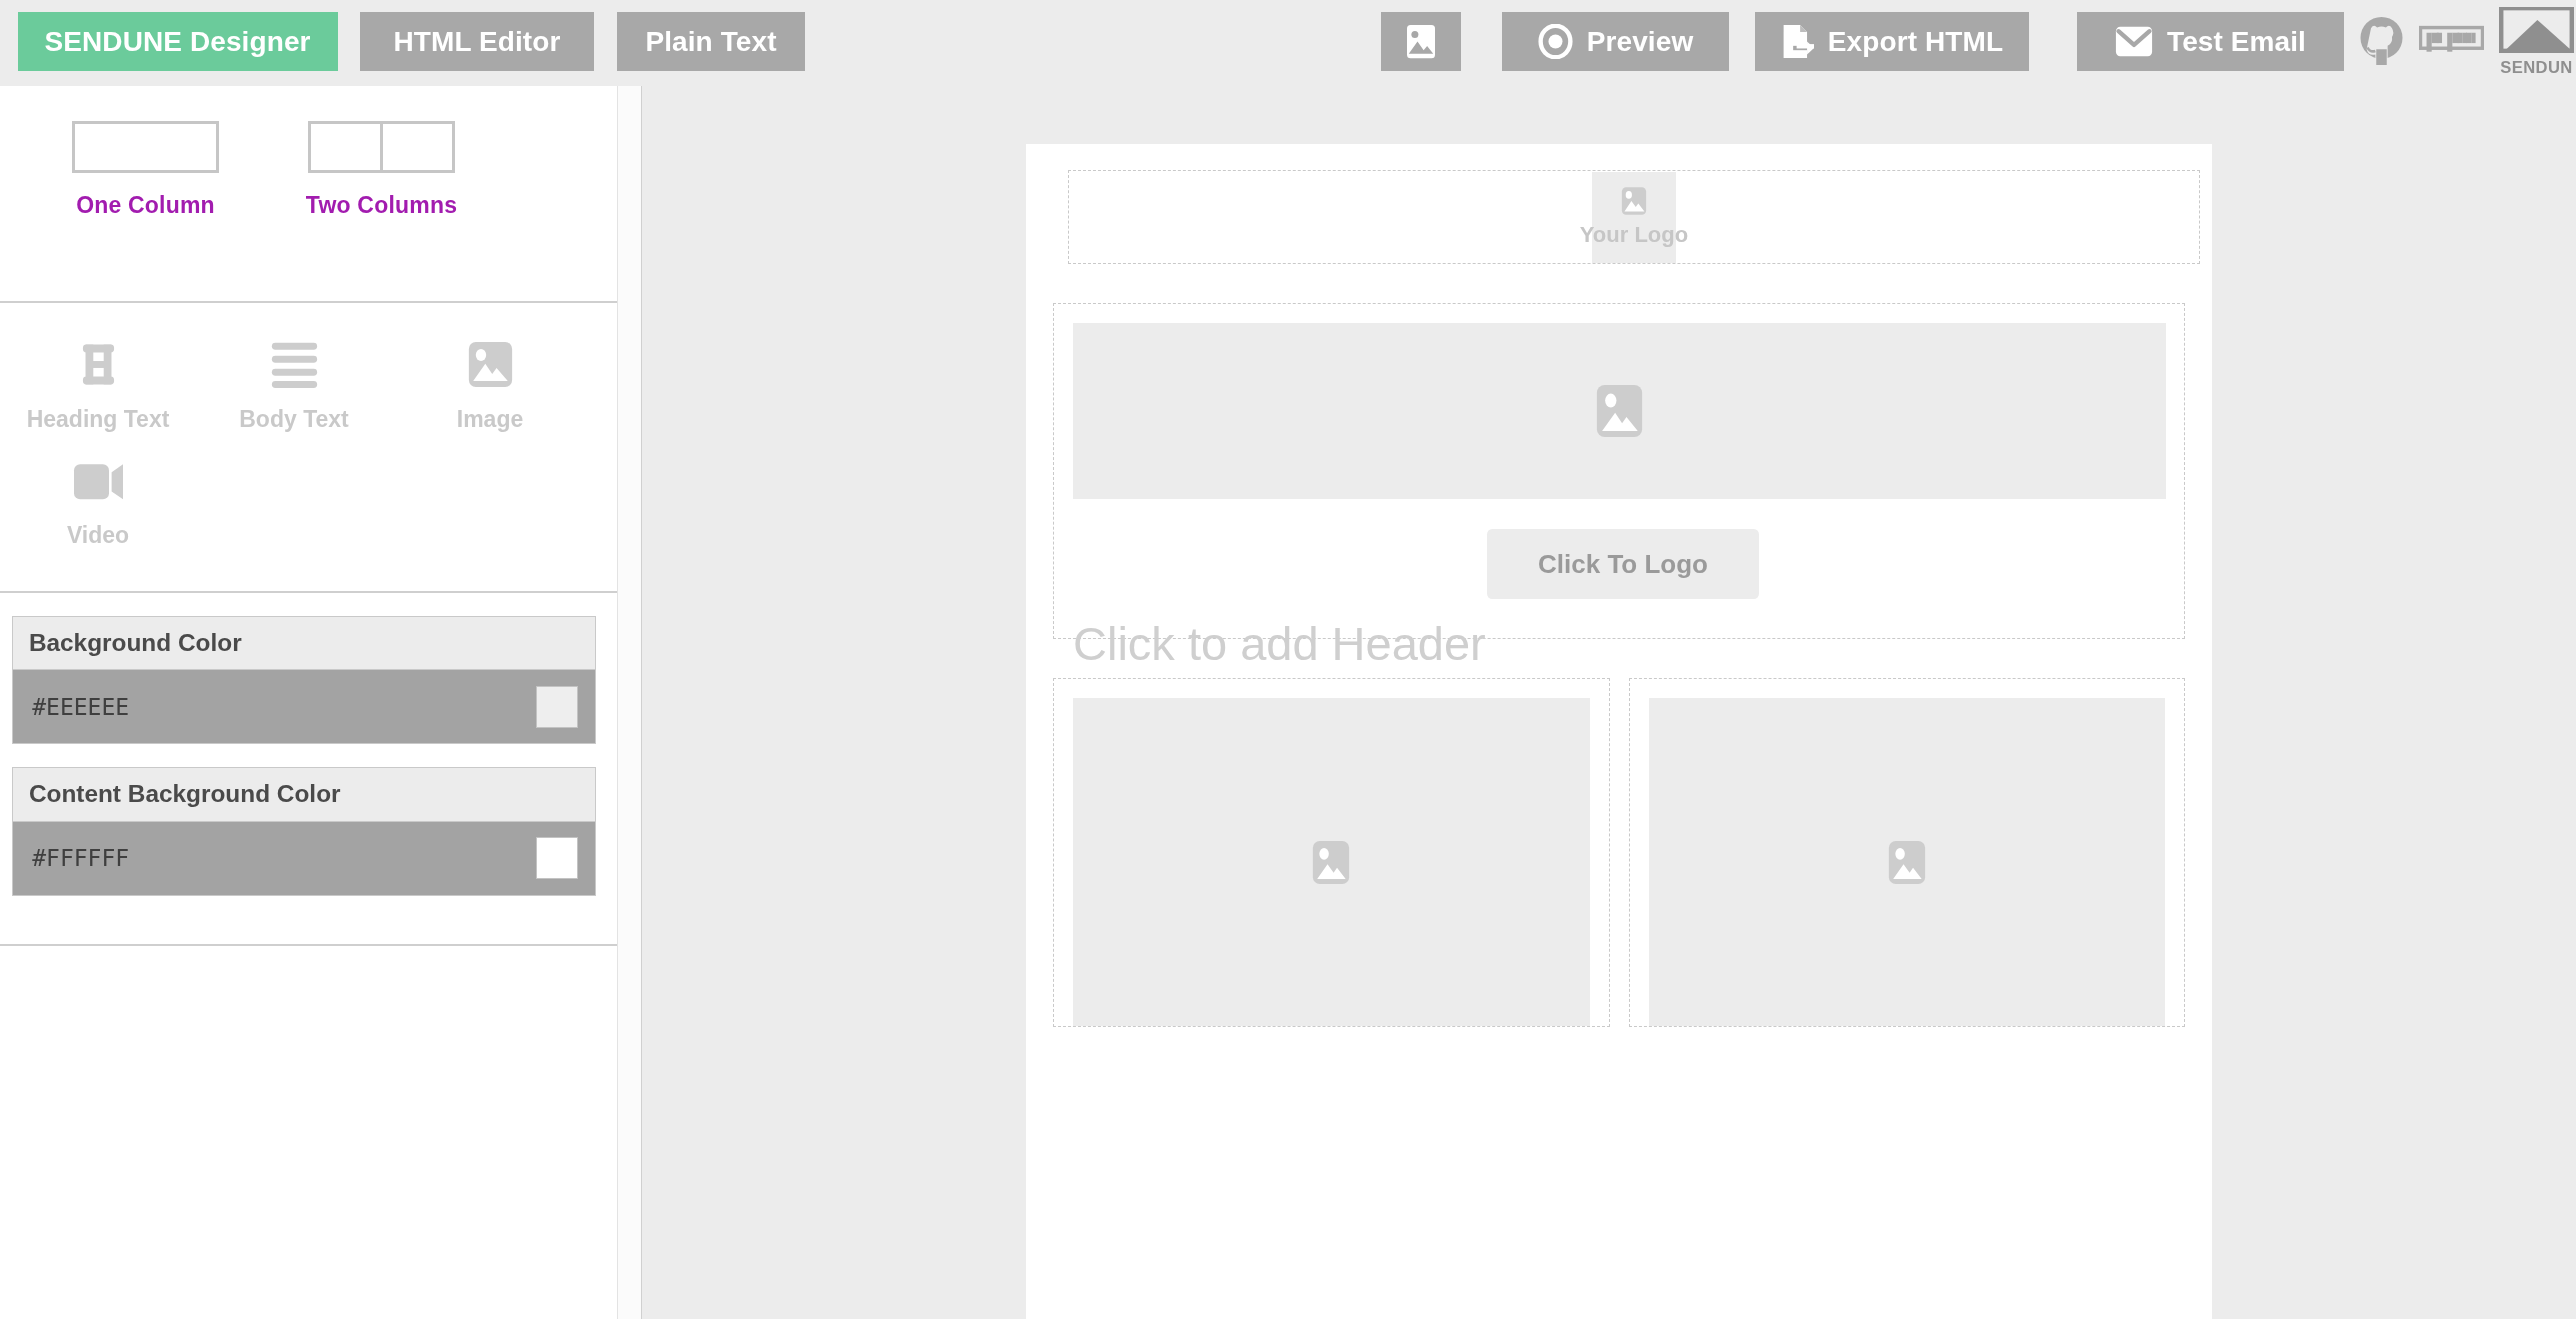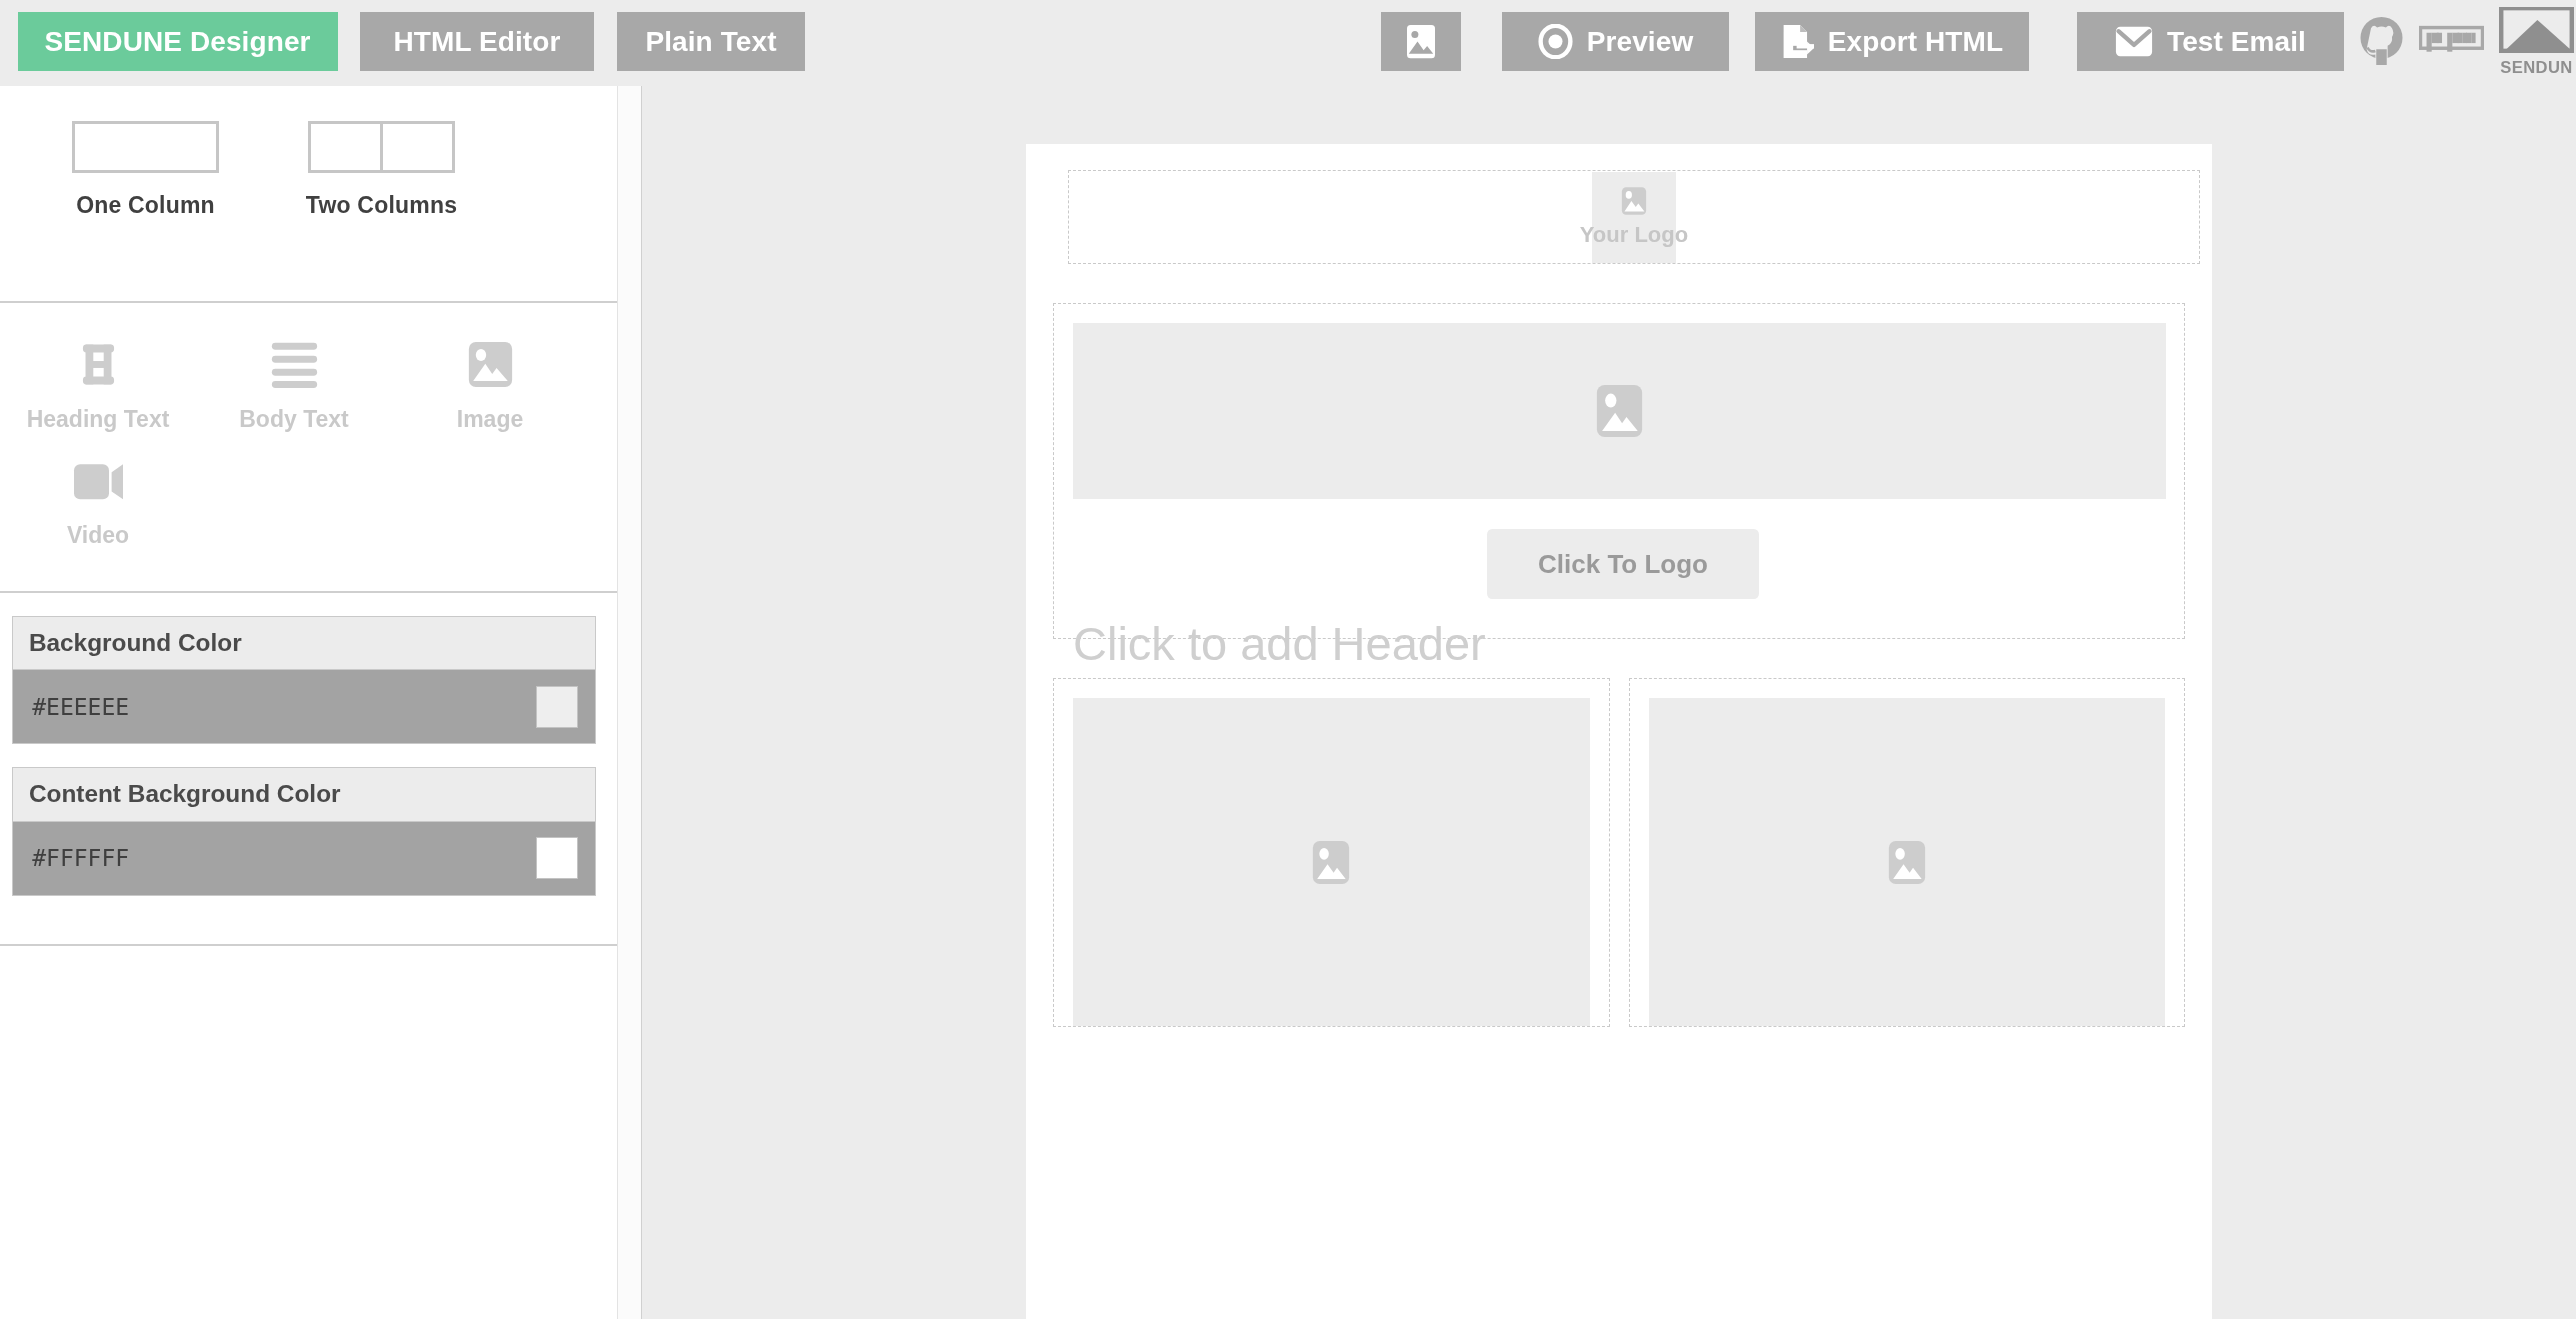--- a/index.html
+++ b/index.html
@@ -74,21 +74,21 @@
   .layout-item:first-child { margin-left: 38px; }
   .lay-box {
     width: 147px; height: 52px;
     border: 3.5px solid #c6c6c6; background: #fff;
     display: flex;
   }
   .lay-box.two > div { flex: 1; }
   .lay-box.two > div:first-child { border-right: 3.5px solid #c6c6c6; }
   .lay-label {
     margin-top: 19px;
-    font-size: 23px; font-weight: bold; color: #404040;
+    font-size: 23px; font-weight: bold; color: #a21caf;
     letter-spacing: 0.2px;
   }
 
   
   #palette { padding: 30px 0 26px 0; }
   .pal-row { display: flex; }
   .pal-item {
     width: 196px;
     display: flex; flex-direction: column; align-items: center;
     cursor: pointer;

